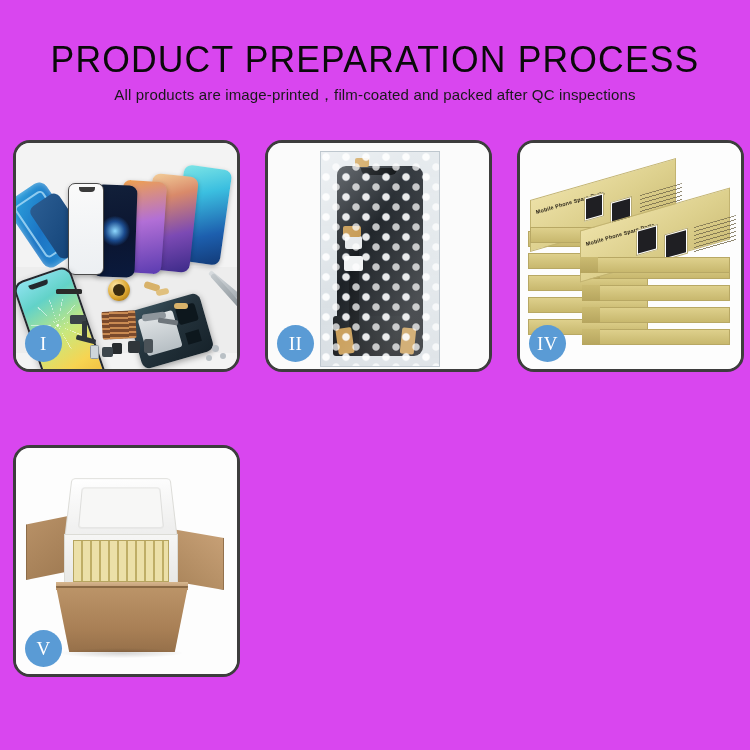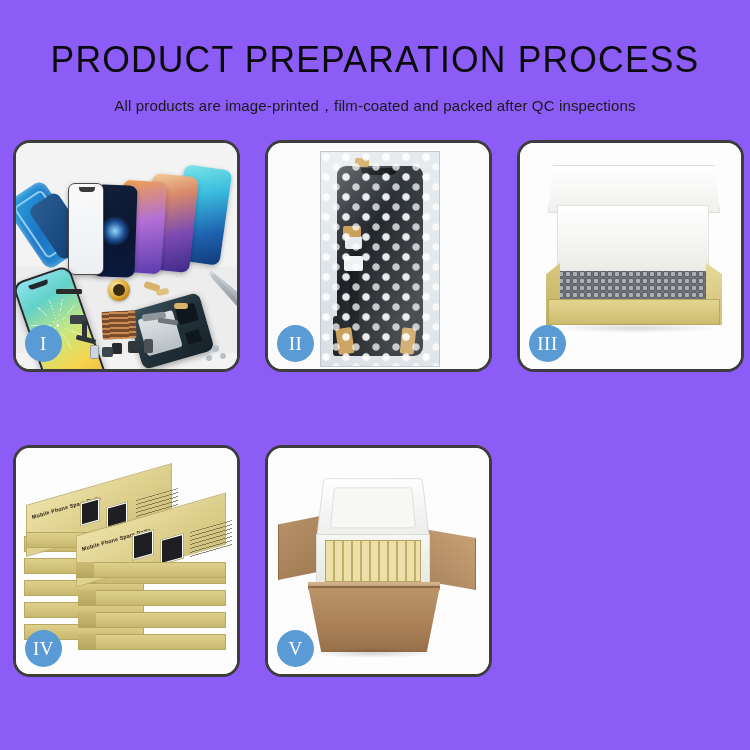--- a/index.html
+++ b/index.html
@@ -9,42 +9,42 @@
     height: 750px;
     background: #ffffff;
     font-family: "Liberation Sans", sans-serif;
     overflow: hidden;
   }
 
   #page {
     position: relative;
     width: 750px;
     height: 750px;
-    background: #8b5cf6;
+    background: #d946ef;
   }
 
   
   .header {
     position: absolute;
     top: 0; left: 0; right: 0;
     text-align: center;
     padding-top: 38px;
   }
   .title {
     font-family: "Liberation Sans", sans-serif;
     font-size: 37px;
     font-weight: 400;
     letter-spacing: 1.2px;
     color: #0a0a0a;
     line-height: 44px;
     white-space: nowrap;
     transform: scaleX(0.96);
   }
   .subtitle {
-    margin-top: 14px;
+    margin-top: 3px;
     font-family: "Liberation Sans", sans-serif;
     font-size: 15px;
     font-weight: 400;
     letter-spacing: 0.15px;
     color: #191919;
     line-height: 20px;
     white-space: nowrap;
   }
 
   
@@ -523,33 +523,20 @@
           <div class="p2-tape2"></div>
           <div class="p2-tape3"></div>
           <div class="p2-tape4"></div>
           <div class="p2-bubbles"></div>
           <div class="p2-sheen"></div>
         </div>
       </div>
       <div class="badge">II</div>
     </div>
 
-    <div class="panel">
-      <div class="stage">
-        <div class="p3-bg"></div>
-        <div class="p3-lid"></div>
-        <div class="p3-foam"></div>
-        <div class="p3-wrap"></div>
-        <div class="p3-boxleft"></div>
-        <div class="p3-boxright"></div>
-        <div class="p3-boxfront"></div>
-        <div class="p3-shadow"></div>
-      </div>
-      <div class="badge">III</div>
-    </div>
 
     <div class="panel">
       <div class="stage">
         <div class="p4-bg"></div>
         <div class="p4-stack">
 
           <div class="p4-front" style="left:8px;  top:88px;  width:120px;"></div>
           <div class="p4-front" style="left:8px;  top:110px; width:120px;"></div>
           <div class="p4-front" style="left:8px;  top:132px; width:120px;"></div>
           <div class="p4-front" style="left:8px;  top:154px; width:120px;"></div>

